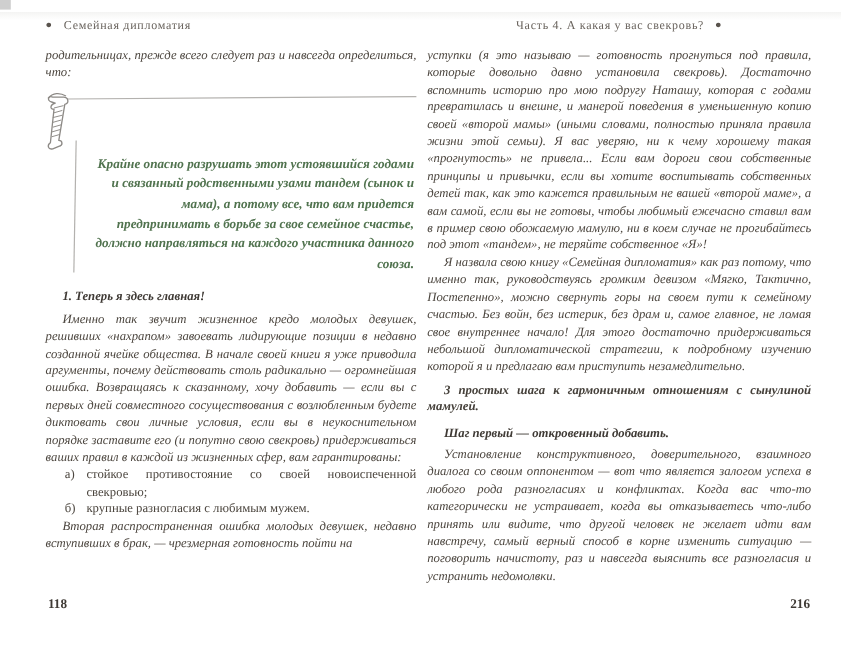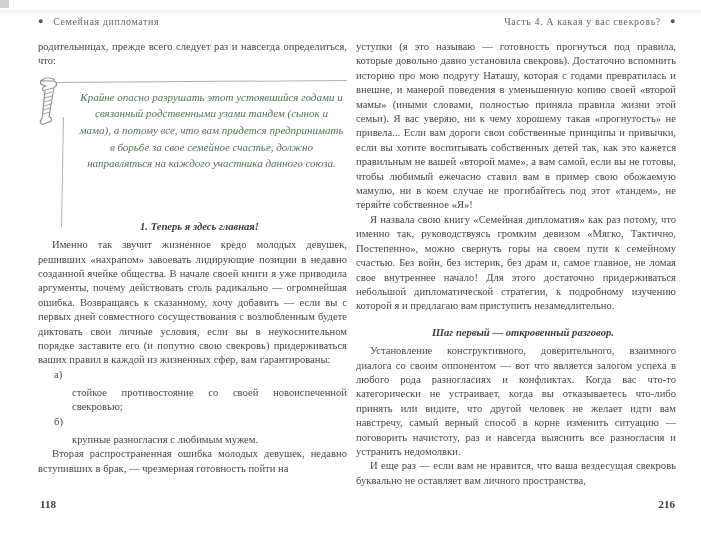--- a/index.html
+++ b/index.html
@@ -23,58 +23,58 @@
 
   .page{position:absolute;top:16px;}
   .page-left{left:38px;width:309px;}
   .page-right{left:356px;width:320px;}
 
   .running-head{
     font-size:10px;color:#6a645e;letter-spacing:.6px;
     margin-bottom:13px;white-space:nowrap;
   }
   .running-head .bullet{font-size:9px;position:relative;top:-1px;color:#59534d;}
-  .running-head.right{text-align:right;}
+  .running-head.right{text-align:center;}
   .running-head .bullet.left-b{margin-right:6px;}
   .running-head .bullet.right-b{margin-left:6px;}
 
   .para{
-    font-size:10.6px;line-height:14.4px;text-align:justify;margin:0;
+    font-size:10.6px;line-height:14.4px;text-align:justify;margin:0;font-style:italic;
   }
   .para.indent{text-indent:14px;}
   .para.bold{font-weight:bold;color:#45403a;}
 
   .subhead{
     font-size:10.6px;line-height:14.4px;font-weight:bold;font-style:italic;
-    color:#3f3a35;margin:7px 0 4px 0;text-indent:14px;text-align:center;
+    color:#3f3a35;margin:7px 0 4px 0;text-indent:14px;
   }
 
   
   .quote-block{position:relative;margin:10px 0 9px 0;padding:10px 2px 4px 40px;min-height:118px;}
   .quote-top-rule{
     position:absolute;top:2px;left:18px;right:0;height:1px;background:#b3b1ae;
     transform:rotate(-.4deg);
   }
   .quote-left-rule{
     position:absolute;top:38px;left:24px;width:1px;height:110px;background:#b3b1ae;
     transform:rotate(1deg);
   }
   .scroll-icon-wrap{position:absolute;top:-6px;left:-4px;width:44px;height:58px;}
   .quote-text{
-    font-size:11px;line-height:16.6px;font-style:italic;font-weight:normal;
-    color:#51734f;text-align:center;
+    font-size:11px;line-height:16.6px;font-style:italic;font-weight:bold;
+    color:#51734f;text-align:right;margin-top:40px;
   }
 
   .list{margin:0;}
   .list-item{
     font-size:10.6px;line-height:14.4px;text-align:justify;
     display:flex;margin-left:16px;
   }
   .list-item .marker{flex:0 0 18px;}
-  .list-item .li-text{flex:1;margin-top:18px;}
+  .list-item .li-text{flex:1;}
 
   .pagenum{
     position:absolute;top:498px;font-size:11px;font-weight:bold;color:#3f3a35;
   }
   .pagenum.left{left:40px;}
   .pagenum.right{right:26px;}
 
   .sp6{height:5px;}
 </style>
 </head>
@@ -134,20 +134,20 @@
 
   <div class="page page-right">
     <div class="running-head right">
       <span>Часть 4. А какая у вас свекровь?</span>
       <span class="bullet right-b">●</span>
     </div>
 
     <p class="para">уступки (я это называю — готовность прогнуться под правила, которые довольно давно установила свекровь). Достаточно вспомнить историю про мою подругу Наташу, которая с годами превратилась и внешне, и манерой поведения в уменьшенную копию своей «второй мамы» (иными словами, полностью приняла правила жизни этой семьи). Я вас уверяю, ни к чему хорошему такая «прогнутость» не привела... Если вам дороги свои собственные принципы и привычки, если вы хотите воспитывать собственных детей так, как это кажется правильным не вашей «второй маме», а вам самой, если вы не готовы, чтобы любимый ежечасно ставил вам в пример свою обожаемую мамулю, ни в коем случае не прогибайтесь под этот «тандем», не теряйте собственное «Я»!</p>
     <p class="para indent">Я назвала свою книгу «Семейная дипломатия» как раз потому, что именно так, руководствуясь громким девизом «Мягко, Тактично, Постепенно», можно свернуть горы на своем пути к семейному счастью. Без войн, без истерик, без драм и, самое главное, не ломая свое внутреннее начало! Для этого достаточно придерживаться небольшой дипломатической стратегии, к подробному изучению которой я и предлагаю вам приступить незамедлительно.</p>
     <div class="sp6"></div>
-    <h3 class="subhead">Шаг первый — откровенный разговор.</h3>
+    <p class="para indent bold">3 простых  шага к гармоничным отношениям с сынулиной мамулей.</p>
+    <h3 class="subhead">Шаг первый — откровенный добавить.</h3>
     <p class="para indent">Установление конструктивного, доверительного, взаимного диалога со своим оппонентом — вот что является залогом успеха в любого рода разногласиях и конфликтах. Когда вас что-то категорически не устраивает, когда вы отказываетесь что-либо принять или видите, что другой человек не желает идти вам навстречу, самый верный способ в корне изменить ситуацию — поговорить начистоту, раз и навсегда выяснить все разногласия и устранить недомолвки.</p>
-    <p class="para indent">И еще раз — если вам не нравится, что ваша вездесущая свекровь буквально не оставляет вам личного пространства,</p>
   </div>
 
   <div class="pagenum left">118</div>
   <div class="pagenum right">216</div>
 </div>
 
 </body></html>

